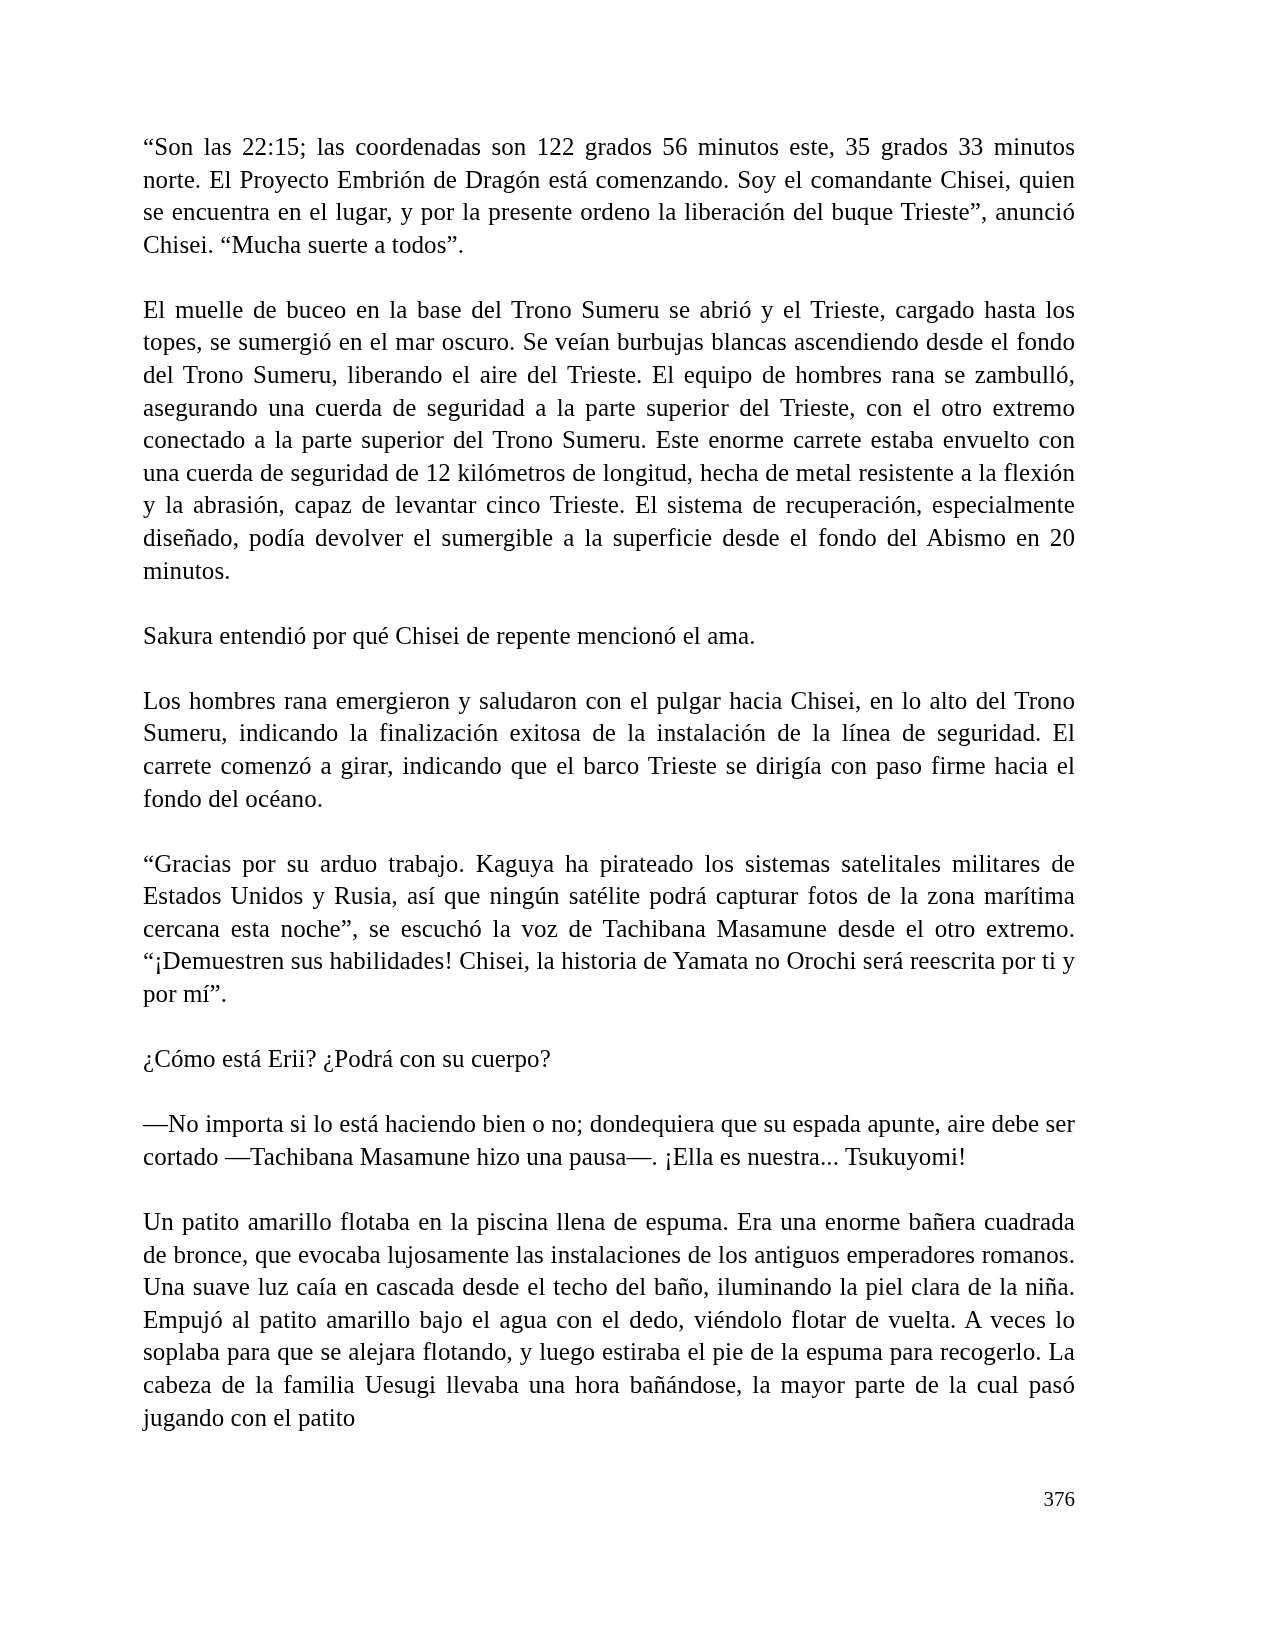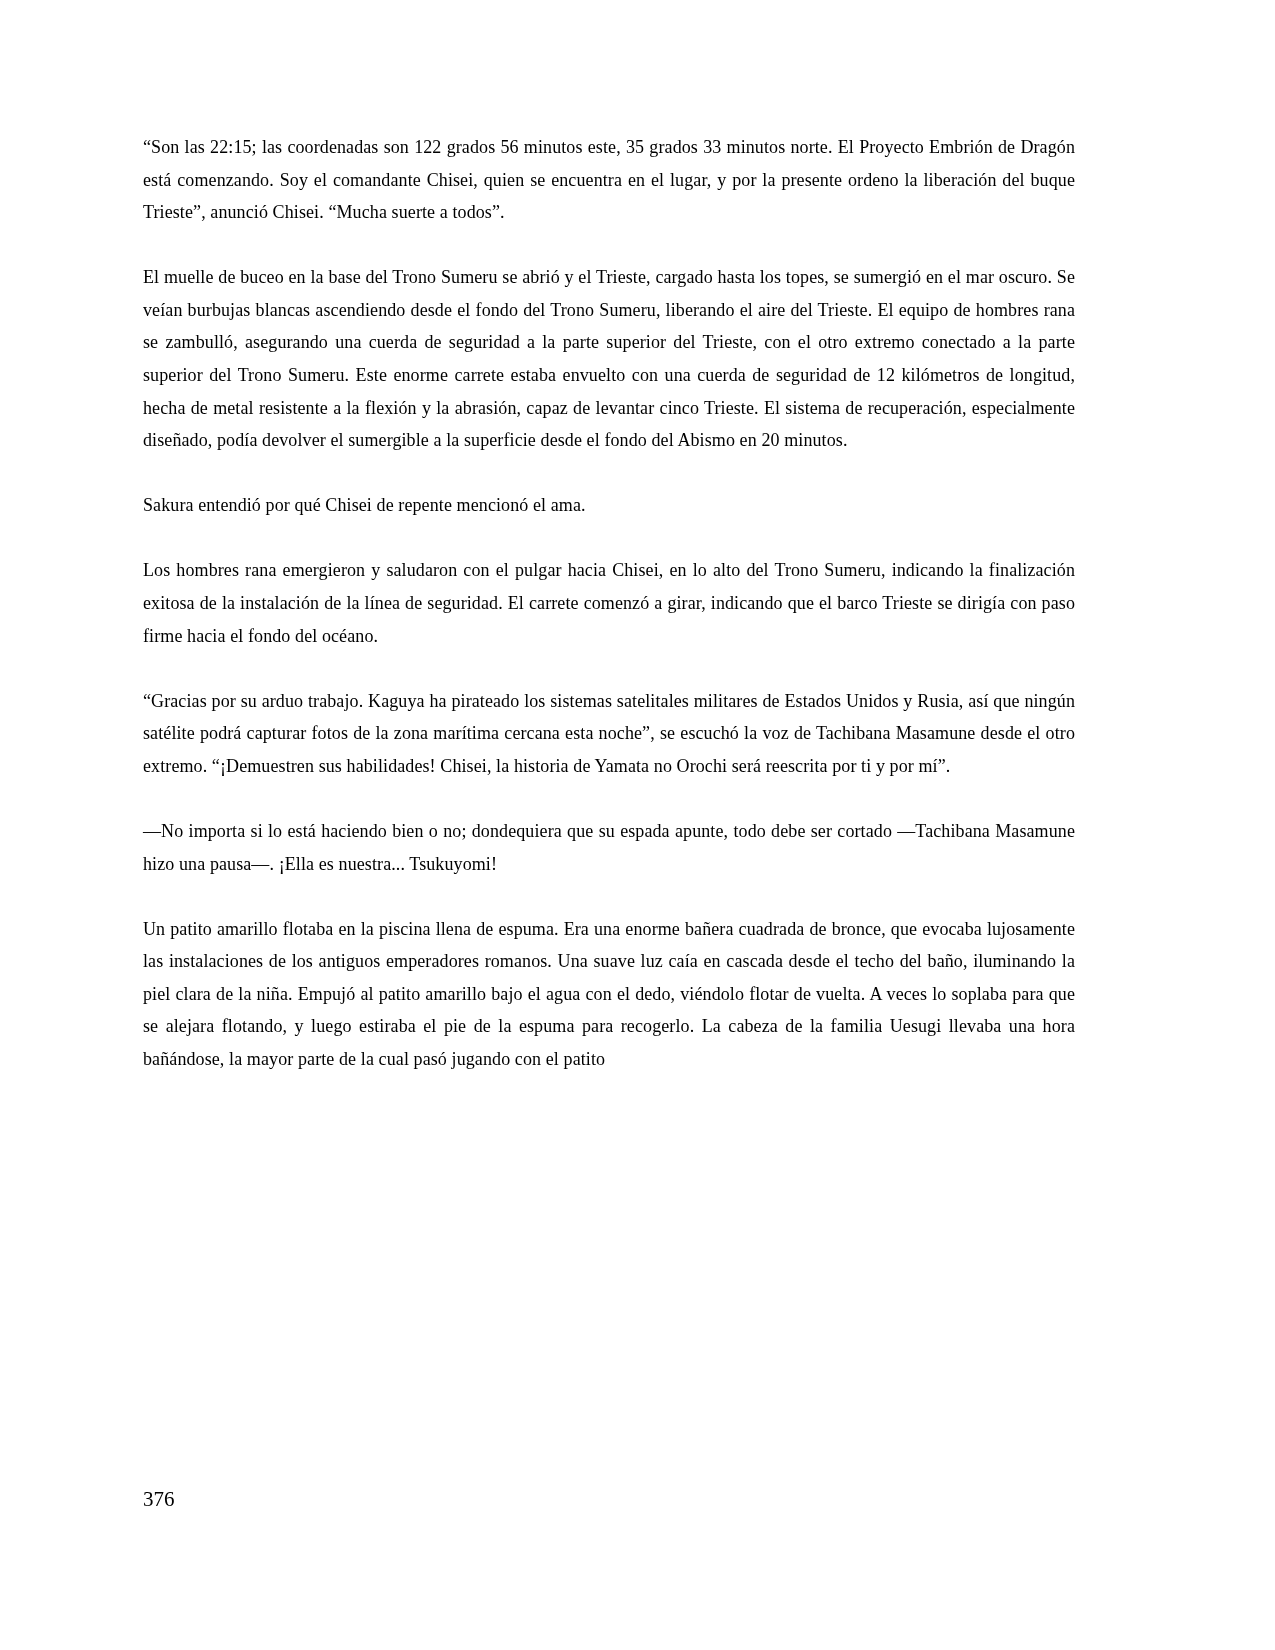--- a/index.html
+++ b/index.html
@@ -17,44 +17,45 @@
     color: #000000;
   }
   .content {
     position: absolute;
     top: 131px;
     left: 143px;
     width: 932px;
   }
   .content p {
     margin: 0 0 32.5px 0;
-    font-size: 18px;
+    font-size: 25px;
     line-height: 32.6px;
     text-align: justify;
     text-justify: inter-word;
     letter-spacing: 0.1px;
     font-family: Liberation Serif, serif;
   }
   .page-number {
     position: absolute;
     top: 1486px;
     left: 143px;
     width: 932px;
-    text-align: left;
+    text-align: right;
     font-size: 21px;
     line-height: 26px;
   }
 </style>
 </head>
 <body>
 
 <div class="page">
   <div class="content">
     <p>“Son las 22:15; las coordenadas son 122 grados 56 minutos este, 35 grados 33 minutos norte. El Proyecto Embrión de Dragón está comenzando. Soy el comandante Chisei, quien se encuentra en el lugar, y por la presente ordeno la liberación del buque Trieste”, anunció Chisei. “Mucha suerte a todos”.</p>
     <p>El muelle de buceo en la base del Trono Sumeru se abrió y el Trieste, cargado hasta los topes, se sumergió en el mar oscuro. Se veían burbujas blancas ascendiendo desde el fondo del Trono Sumeru, liberando el aire del Trieste. El equipo de hombres rana se zambulló, asegurando una cuerda de seguridad a la parte superior del Trieste, con el otro extremo conectado a la parte superior del Trono Sumeru. Este enorme carrete estaba envuelto con una cuerda de seguridad de 12 kilómetros de longitud, hecha de metal resistente a la flexión y la abrasión, capaz de levantar cinco Trieste. El sistema de recuperación, especialmente diseñado, podía devolver el sumergible a la superficie desde el fondo del Abismo en 20 minutos.</p>
     <p>Sakura entendió por qué Chisei de repente mencionó el ama.</p>
     <p>Los hombres rana emergieron y saludaron con el pulgar hacia Chisei, en lo alto del Trono Sumeru, indicando la finalización exitosa de la instalación de la línea de seguridad. El carrete comenzó a girar, indicando que el barco Trieste se dirigía con paso firme hacia el fondo del océano.</p>
     <p>“Gracias por su arduo trabajo. Kaguya ha pirateado los sistemas satelitales militares de Estados Unidos y Rusia, así que ningún satélite podrá capturar fotos de la zona marítima cercana esta noche”, se escuchó la voz de Tachibana Masamune desde el otro extremo. “¡Demuestren sus habilidades! Chisei, la historia de Yamata no Orochi será reescrita por ti y por mí”.</p>
-    <p>—No importa si lo está haciendo bien o no; dondequiera que su espada apunte, todo debe ser cortado —Tachibana Masamune hizo una pausa—. ¡Ella es nuestra... Tsukuyomi!</p>
+    <p>¿Cómo está Erii? ¿Podrá con su cuerpo?</p>
+    <p>—No importa si lo está haciendo bien o no; dondequiera que su espada apunte, aire debe ser cortado —Tachibana Masamune hizo una pausa—. ¡Ella es nuestra... Tsukuyomi!</p>
     <p>Un patito amarillo flotaba en la piscina llena de espuma. Era una enorme bañera cuadrada de bronce, que evocaba lujosamente las instalaciones de los antiguos emperadores romanos. Una suave luz caía en cascada desde el techo del baño, iluminando la piel clara de la niña. Empujó al patito amarillo bajo el agua con el dedo, viéndolo flotar de vuelta. A veces lo soplaba para que se alejara flotando, y luego estiraba el pie de la espuma para recogerlo. La cabeza de la familia Uesugi llevaba una hora bañándose, la mayor parte de la cual pasó jugando con el patito</p>
   </div>
   <div class="page-number">376</div>
 </div>
 
 </body></html>

